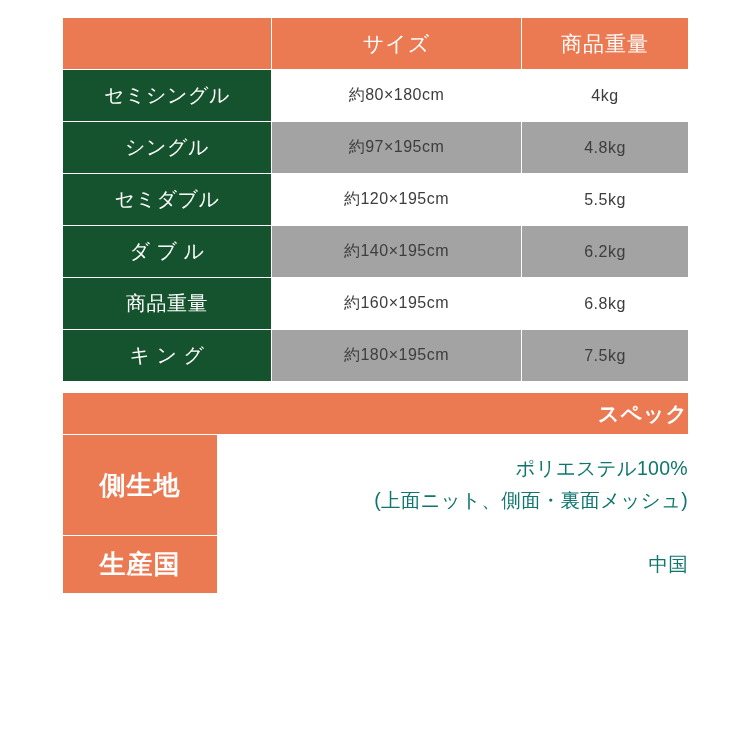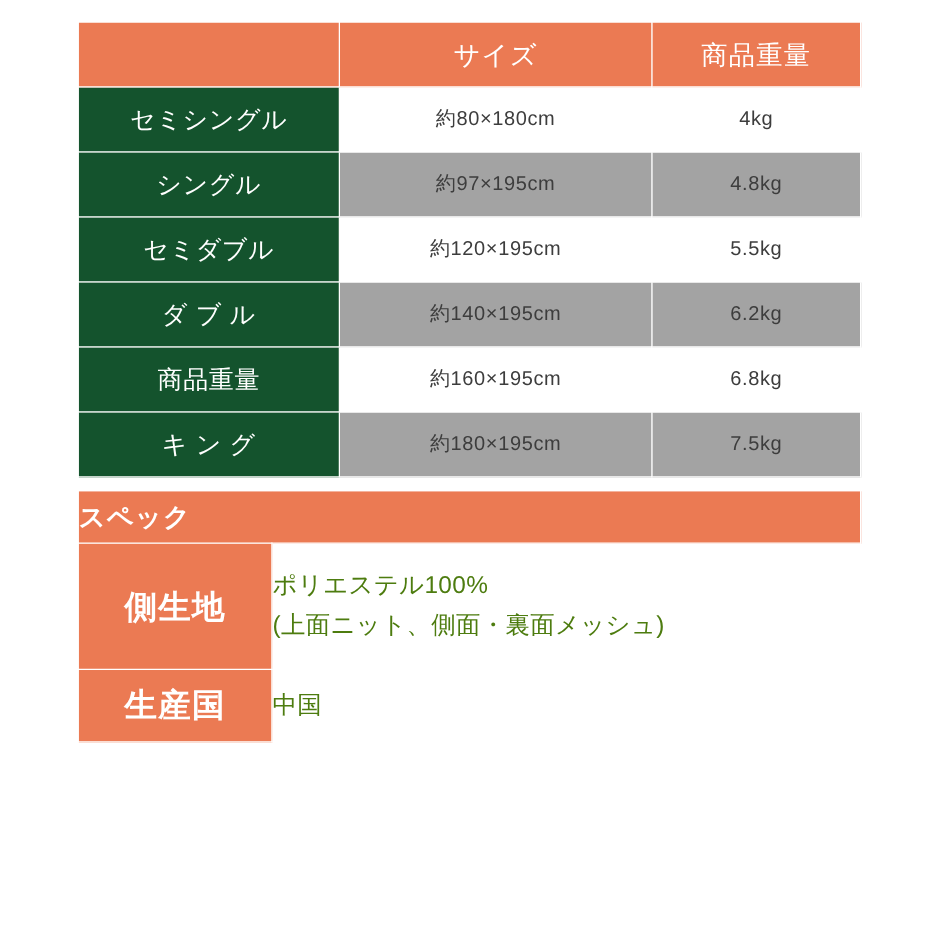--- a/index.html
+++ b/index.html
@@ -87,37 +87,37 @@
   .spec-table td {
     padding: 0;
     border: 1px solid #ffffff;
     vertical-align: middle;
   }
   .spec-head {
     background: #eb7a53;
     color: #ffffff;
     font-size: 21px;
     font-weight: bold;
-    text-align: left;
+    text-align: right;
     height: 42px;
     letter-spacing: 1px;
   }
   .spec-label {
     background: #eb7a53;
     color: #ffffff;
     font-size: 26px;
     font-weight: bold;
     text-align: center;
     letter-spacing: 1px;
   }
   .spec-value {
     background: #ffffff;
     font-size: 19.5px;
-    color: #4d7c0f;
-    text-align: left;
+    color: #0f766e;
+    text-align: right;
     padding: 8px 0 8px 20px;
     line-height: 1.62;
     letter-spacing: 0.3px;
   }
   .r-tall { height: 101px; }
   .r-mid  { height: 97px; }
   .r-short{ height: 58px; }
 
   .line { display: block; }
 </style>

